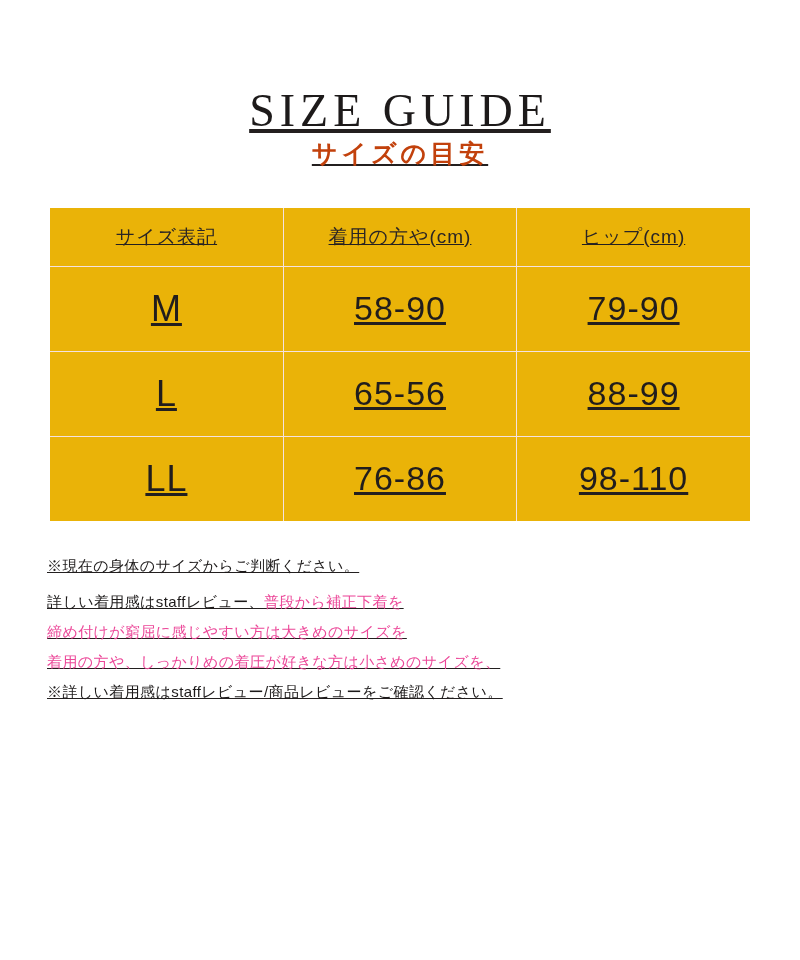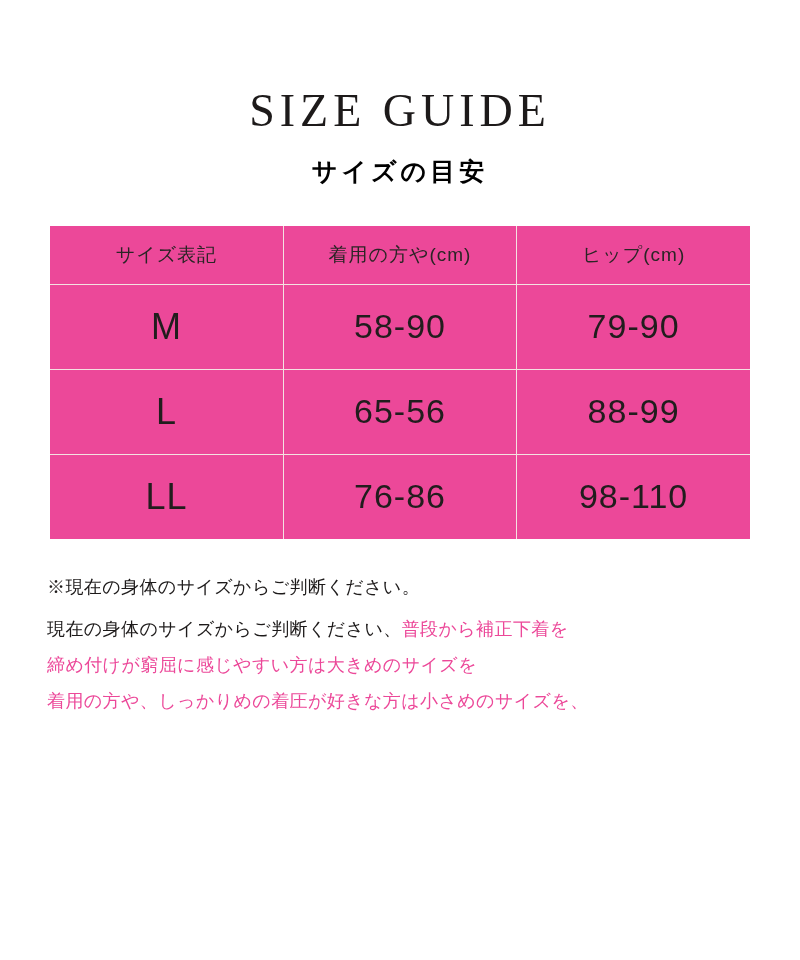--- a/index.html
+++ b/index.html
@@ -12,53 +12,53 @@
     background: #ffffff;
     font-family: "Liberation Sans", sans-serif;
     color: #231f1f;
     overflow: hidden;
   }
   .page {
     position: relative;
     width: 800px;
     height: 960px;
     box-sizing: border-box;
+    text-decoration: underline;
   }
 
   
   .title-block {
     text-align: center;
     padding-top: 86px;
   }
   .title-main {
     font-family: "Liberation Serif", serif;
     font-size: 46px;
     letter-spacing: 5px;
     font-weight: 400;
     color: #1d1a1a;
     line-height: 1.1;
   }
   .title-sub {
-    margin-top: 18px;
     font-family: "Liberation Sans", sans-serif;
     font-size: 25px;
     font-weight: 700;
     letter-spacing: 4px;
-    color: #000000;
+    color: #c2410c;
   }
 
   
   .table-wrap {
     margin: 38px auto 0 auto;
     width: 700px;
   }
   table.size-table {
     width: 700px;
     border-collapse: collapse;
-    background: #ec4899;
+    background: #eab308;
     table-layout: fixed;
   }
   table.size-table th,
   table.size-table td {
     text-align: center;
     vertical-align: middle;
     border-right: 1px solid #f4e2e1;
     border-bottom: 1px solid #f4e2e1;
   }
   table.size-table th:last-child,
@@ -83,21 +83,21 @@
     letter-spacing: 1px;
   }
   table.size-table tbody td.label-cell {
     font-size: 36px;
   }
 
   
   .notes {
     margin: 30px auto 0 auto;
     width: 706px;
-    font-size: 18px;
+    font-size: 15px;
     line-height: 2.0;
     letter-spacing: 0.4px;
     color: #1d1a1a;
   }
   .notes p {
     margin: 0;
   }
   .note-block-2 {
     margin-top: 6px;
   }
@@ -143,19 +143,20 @@
           <td>76-86</td>
           <td>98-110</td>
         </tr>
       </tbody>
     </table>
   </div>
 
   <div class="notes">
     <p>※現在の身体のサイズからご判断ください。</p>
     <div class="note-block-2">
-      <p><span>現在の身体のサイズからご判断ください、</span><span class="accent">普段から補正下着を</span></p>
+      <p><span>詳しい着用感はstaffレビュー、</span><span class="accent">普段から補正下着を</span></p>
       <p class="accent">締め付けが窮屈に感じやすい方は大きめのサイズを</p>
       <p class="accent">着用の方や、しっかりめの着圧が好きな方は小さめのサイズを、</p>
     </div>
+    <p class="note-last">※詳しい着用感はstaffレビュー/商品レビューをご確認ください。</p>
   </div>
 
 </div>
 
 </body></html>

